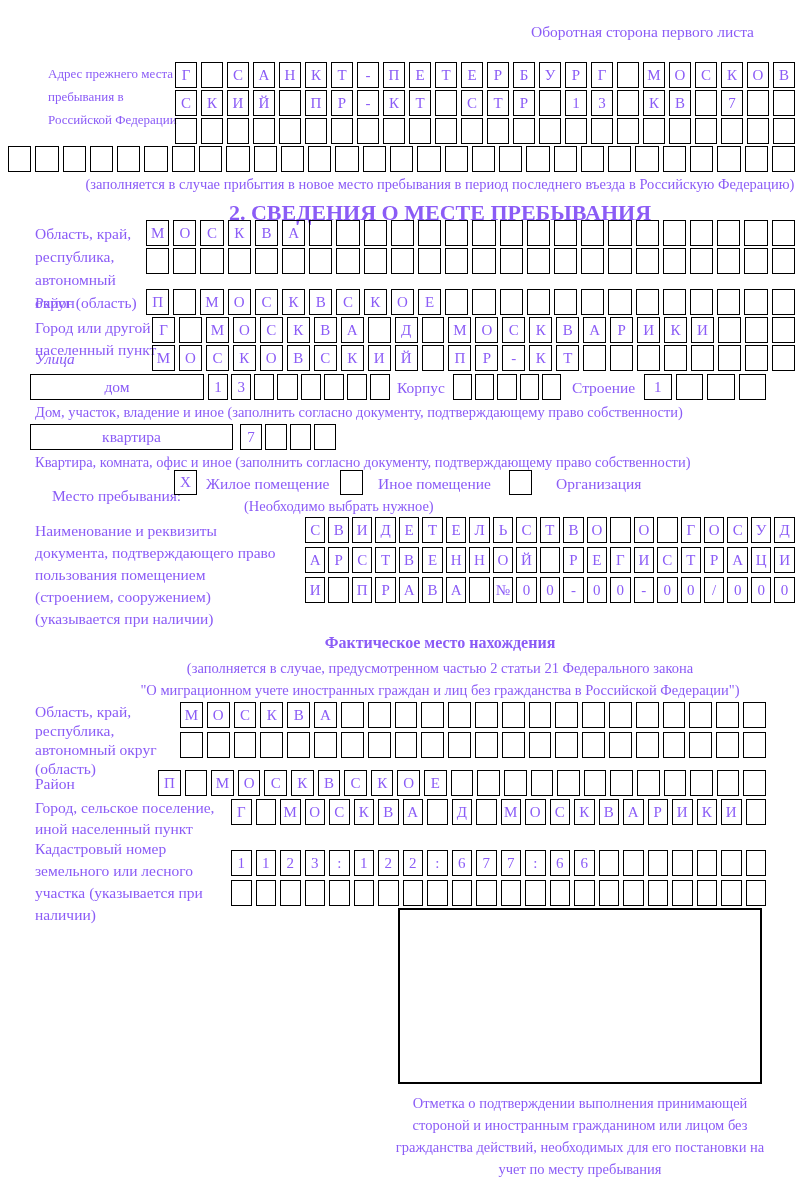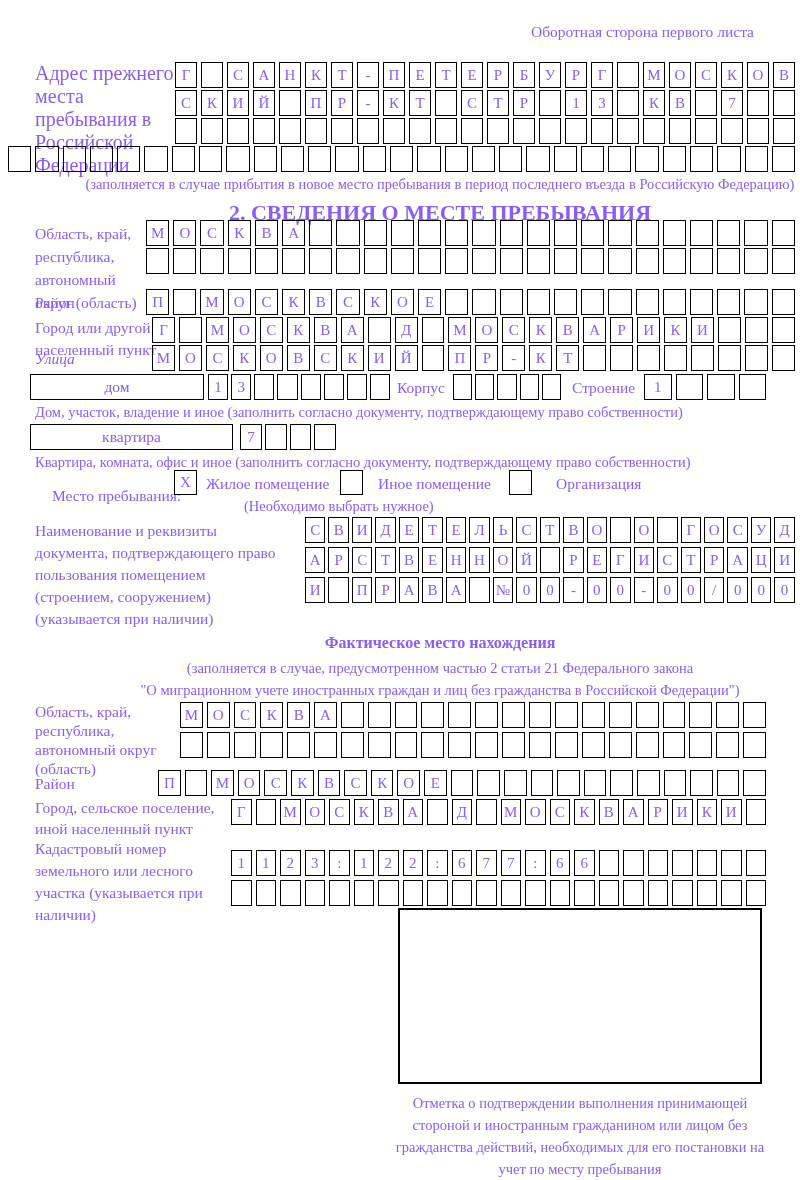--- a/index.html
+++ b/index.html
@@ -1,20 +1,20 @@
 <!DOCTYPE html>
 <html><head>
 <meta charset="utf-8">
 <style>
   html,body{margin:0;padding:0;background:#fff;}
   .page{position:relative;width:800px;height:1180px;background:#fff;overflow:hidden;
         font-family:"Liberation Serif","DejaVu Serif",serif;color:#8b5cf6;}
   .abs{position:absolute;}
   .lbl{font-size:15.5px;line-height:20px;}
-  .lbl23{font-size:20px;line-height:23px;}
+  .lbl23{font-size:13px;line-height:23px;margin-left:13px;}
   .note{font-size:14.5px;}
   .center{left:0;width:100%;text-align:center;margin-left:40px;}
   .bold{font-weight:bold;}
   .boxes{display:flex;gap:4px;}
   .boxes.g3{gap:3px;}
   .cell{flex:1 1 0;height:24px;border:1.5px solid #000;display:flex;align-items:center;
         justify-content:center;font-size:15px;line-height:1;overflow:hidden;}
   .widebox{border:1.5px solid #000;height:24px;display:flex;align-items:center;
            justify-content:center;font-size:15.5px;}
   .chk{width:23px;height:25px;border:1.7px solid #000;display:flex;align-items:center;

